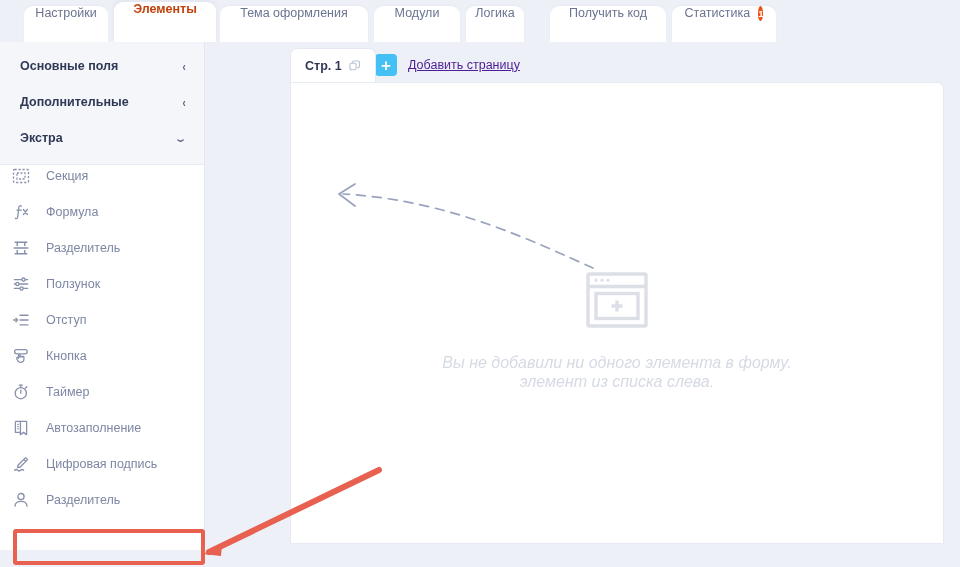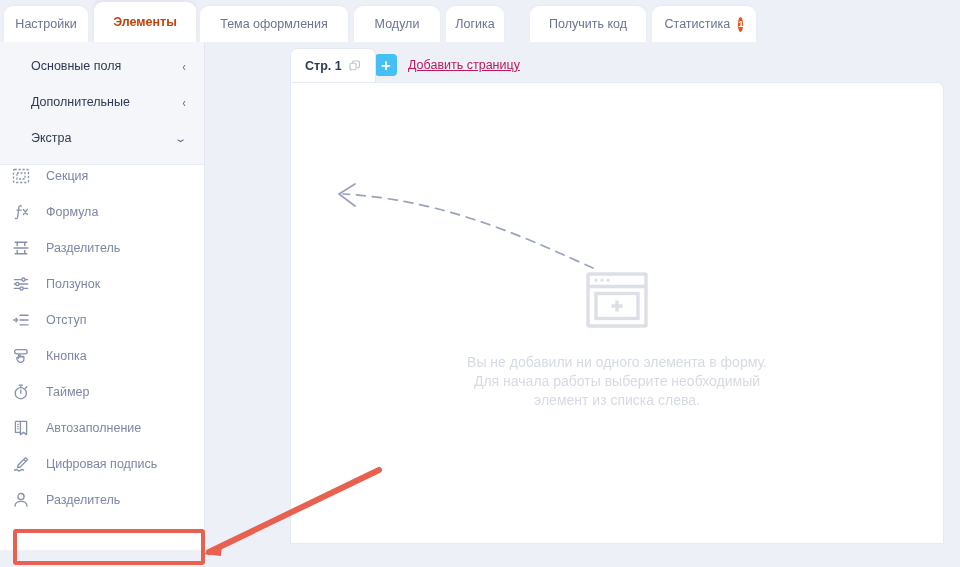--- a/index.html
+++ b/index.html
@@ -27,28 +27,29 @@
     width: 960px; height: 42px;
     background: #eef0f7;
   }
   .tab {
     position: absolute;
     top: 6px;
     height: 36px;
     background: #ffffff;
     border-radius: 9px 9px 0 0;
     display: flex;
-    align-items: center;
+    align-items: flex-start;
     justify-content: center;
     padding: 0 16px;
     font-size: 12.5px;
     color: #6b7490;
     white-space: nowrap;
     cursor: pointer;
     box-shadow: 0 -1px 2px rgba(120,130,160,0.05);
+    margin-left: 20px;
   }
   .tab.active {
     top: 2px;
     height: 40px;
     color: #c2410c;
     font-weight: bold;
     z-index: 5;
     box-shadow: 0 -2px 5px rgba(120,130,160,0.10);
   }
   .badge {
@@ -80,23 +81,23 @@
     width: 204px;
     background: #f4f6fa;
     padding: 6px 0 8px 0;
     border-bottom: 1px solid #e6eaf2;
   }
   .group-header {
     display: flex;
     align-items: center;
     justify-content: space-between;
     height: 36px;
-    padding: 0 18px 0 31px;
+    padding: 0 18px 0 20px;
     font-size: 12.5px;
-    font-weight: normal;
+    font-weight: bold;
     color: #2f3855;
     cursor: pointer;
   }
   .chev {
     color: #5a6685;
     font-size: 13px;
     line-height: 1;
     display: inline-block;
   }
   .chev.left  { transform: scaleX(0.75); }
@@ -185,43 +186,44 @@
     width: 22px; height: 22px;
     border-radius: 4px;
     background: #45c0f5;
     color: #ffffff;
     display: flex; align-items: center; justify-content: center;
     font-size: 17px; font-weight: bold; line-height: 1;
     margin-right: 11px;
   }
   .add-page-label {
     font-size: 12.5px;
-    color: #be185d;
+    color: #4c1d95;
     text-decoration: underline;
   }
   .canvas {
     position: absolute;
     left: 0; top: 38px;
     width: 654px;
     height: 462px;
     background: #ffffff;
     border: 1px solid #e6eaf2;
     border-radius: 0 7px 0 0;
   }
   .empty-wrap {
     position: absolute;
     left: 0; right: 0;
     top: 188px;
     text-align: center;
   }
   .empty-ico { margin: 0 auto 20px auto; width: 64px; }
   .empty-text {
-    font-size: 14px;
+    font-size: 16px;
     color: #d6dae4;
     line-height: 19px;
+    font-style: italic;
   }
   .arrow-svg {
     position: absolute;
     left: 30px; top: 85px;
     pointer-events: none;
   }
 
   
   .red-arrow {
     position: absolute;
@@ -440,21 +442,20 @@
             <rect x="3" y="3" width="58" height="52" rx="1.5"></rect>
             <path d="M3 15.5h58"></path>
             <circle cx="11" cy="9.2" r="1.6" fill="#dcdfe6" stroke="none"></circle>
             <circle cx="17" cy="9.2" r="1.6" fill="#dcdfe6" stroke="none"></circle>
             <circle cx="23" cy="9.2" r="1.6" fill="#dcdfe6" stroke="none"></circle>
             <rect x="11" y="22.5" width="42" height="25"></rect>
             <path d="M32 29.5v11M26.5 35h11" stroke-width="3.4" stroke-linecap="butt"></path>
           </svg>
         </div>
         <div class="empty-text">Вы не добавили ни одного элемента в форму.</div>
-        <div class="empty-text">Для начала работы выберите необходимый</div>
         <div class="empty-text">элемент из списка слева.</div>
       </div>
 
     </div>
   </div>
 
   <div class="highlight-box"></div>
 
   <svg class="red-arrow" viewBox="0 0 960 567">
     <path d="M379 470 L 209 552" stroke="#e8604f" stroke-width="6" stroke-linecap="round" fill="none"></path>

